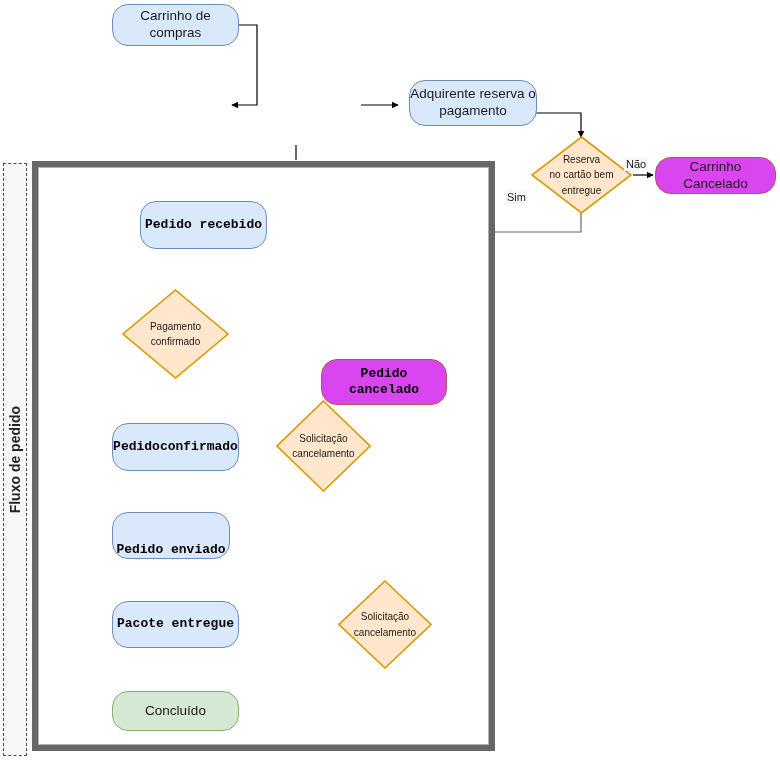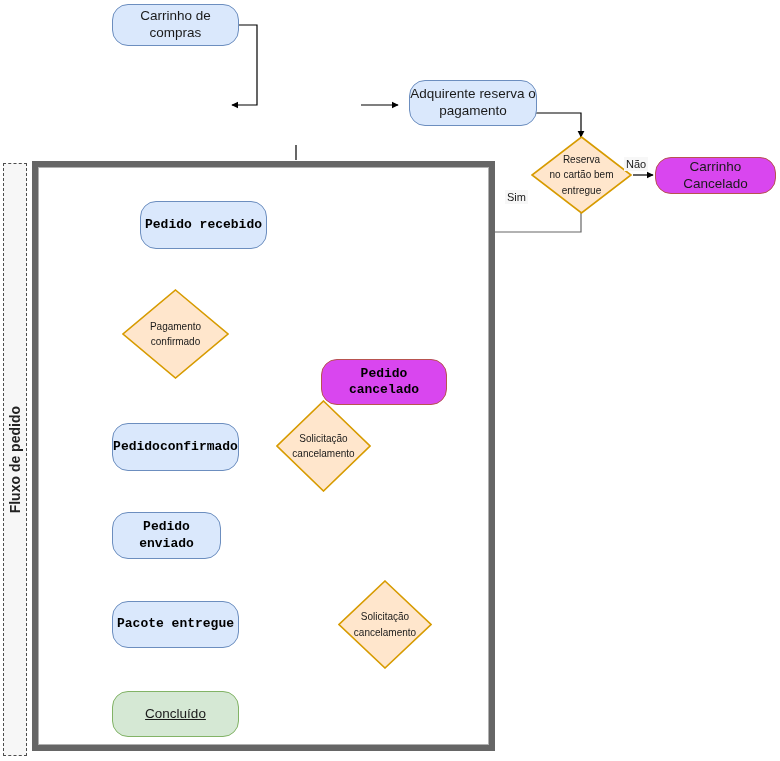--- a/index.html
+++ b/index.html
@@ -264,35 +264,35 @@
   <div class="diamond-wrap" style="left:276px; top:400px; width:95px; height:92px;">
     <svg width="95" height="92">
       <polygon points="47.5,1 94,46 47.5,91 1,46" fill="#ffe6cc" stroke="#d79b00" stroke-width="1.6"></polygon>
     </svg>
     <div class="diamond-label sans10">
       <span>Solicitação</span>
       <span>cancelamento</span>
     </div>
   </div>
 
-  <div class="node box box-blue mono" style="left:112px; top:512px; width:109px; height:47px;">
+  <div class="node box box-blue mono" style="left:112px; top:512px; width:118px; height:47px;align-items:flex-end;">
     <span>Pedido enviado</span>
   </div>
 
   <div class="node box box-blue mono" style="left:112px; top:601px; width:127px; height:47px;">
     <span>Pacote entregue</span>
   </div>
 
   <div class="diamond-wrap" style="left:338px; top:580px; width:94px; height:89px;">
     <svg width="94" height="89">
       <polygon points="47,1 93,44.5 47,88 1,44.5" fill="#ffe6cc" stroke="#d79b00" stroke-width="1.6"></polygon>
     </svg>
     <div class="diamond-label sans10">
       <span>Solicitação</span>
       <span>cancelamento</span>
     </div>
   </div>
 
-  <div class="node box box-green sans13" style="left:112px; top:691px; width:127px; height:46px;text-decoration:underline;">
+  <div class="node box box-green sans13" style="left:112px; top:691px; width:127px; height:40px;">
     <span>Concluído</span>
   </div>
 
 </div>
 
 </body></html>

